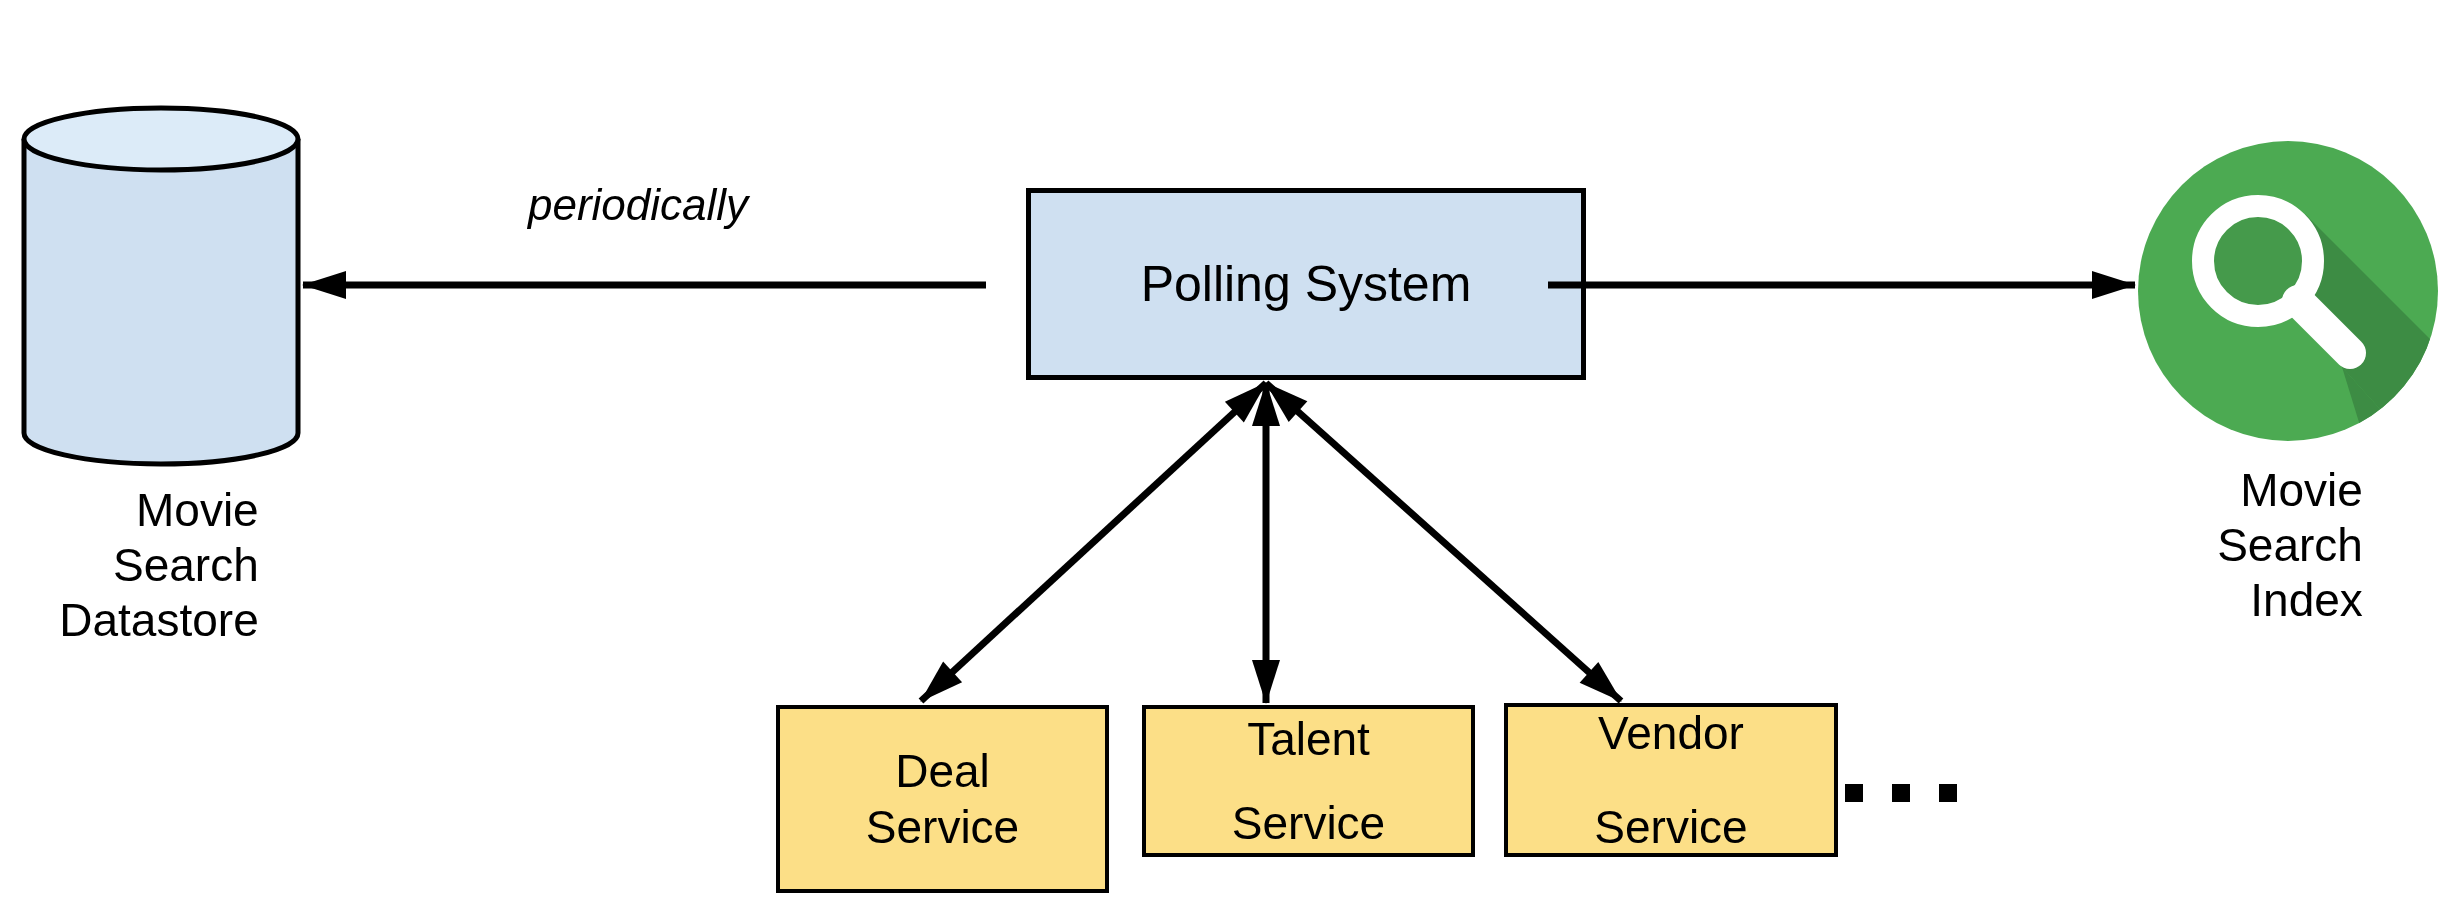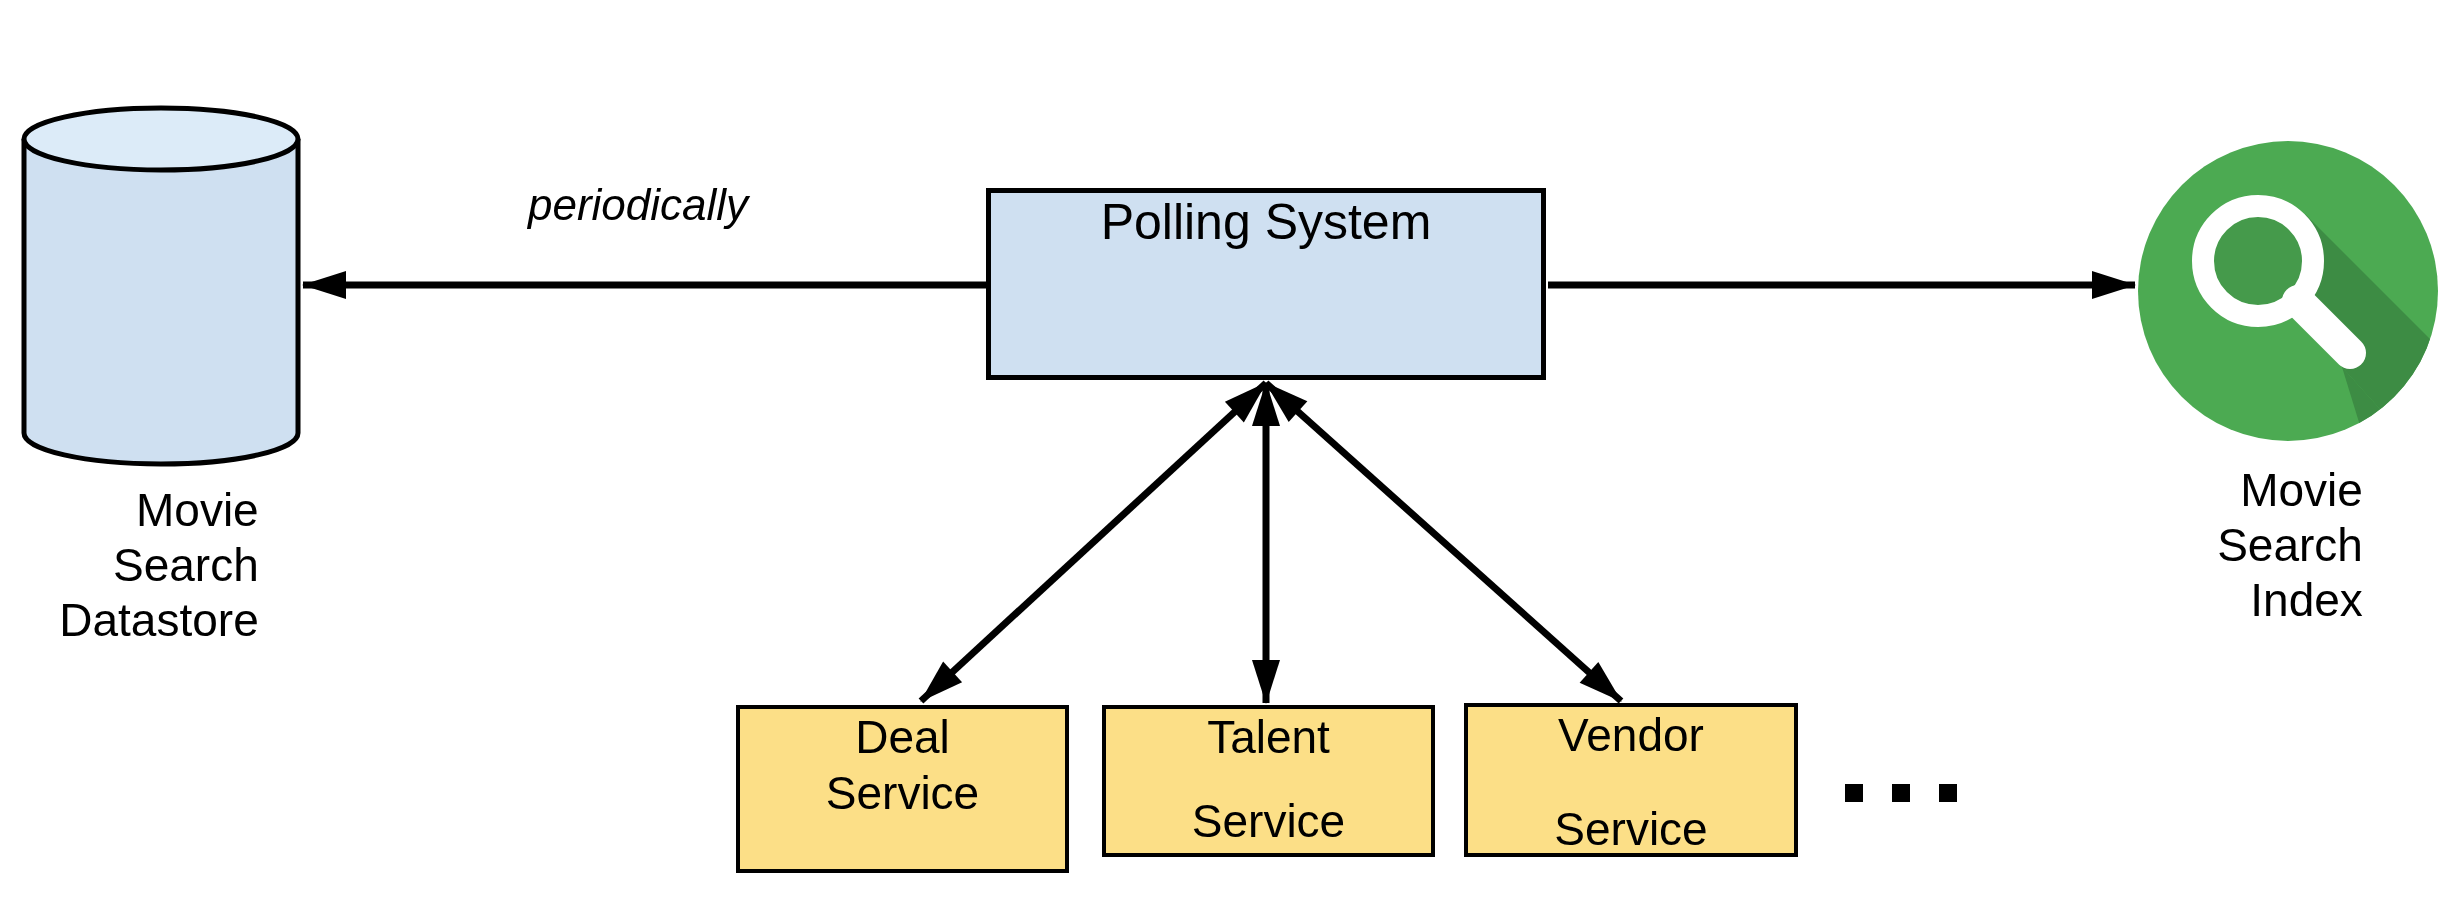--- a/index.html
+++ b/index.html
@@ -21,37 +21,38 @@
     background: var(--bg);
     font-family: "Liberation Sans", sans-serif;
     color: #000;
     overflow: hidden;
   }
   .node-box {
     position: absolute;
     display: flex;
     flex-direction: column;
     align-items: center;
-    justify-content: flex-start;
+    justify-content: center;
     text-align: center;
+    margin-left: 40px;
   }
   .polling-box {
     left: 986px; top: 188px; width: 560px; height: 192px;
     background: var(--node-blue);
     border: 5px solid var(--line-black);
     font-size: 50px;
     line-height: 58px;
   }
   .service-box {
     background: var(--service-yellow);
     border: 4px solid var(--line-black);
     font-size: 46px;
     line-height: 56px;
   }
-  .deal-box   { left: 736px;  top: 705px; width: 333px; height: 168px; }
+  .deal-box   { left: 736px;  top: 705px; width: 333px; height: 188px; }
   .talent-box { left: 1102px; top: 705px; width: 333px; height: 152px; gap: 28px; }
   .vendor-box { left: 1464px; top: 703px; width: 334px; height: 154px; gap: 38px; }
   .shape-label {
     position: absolute;
     transform: translateX(-50%);
     text-align: right;
     font-size: 46px;
     line-height: 55px;
     white-space: nowrap;
   }

